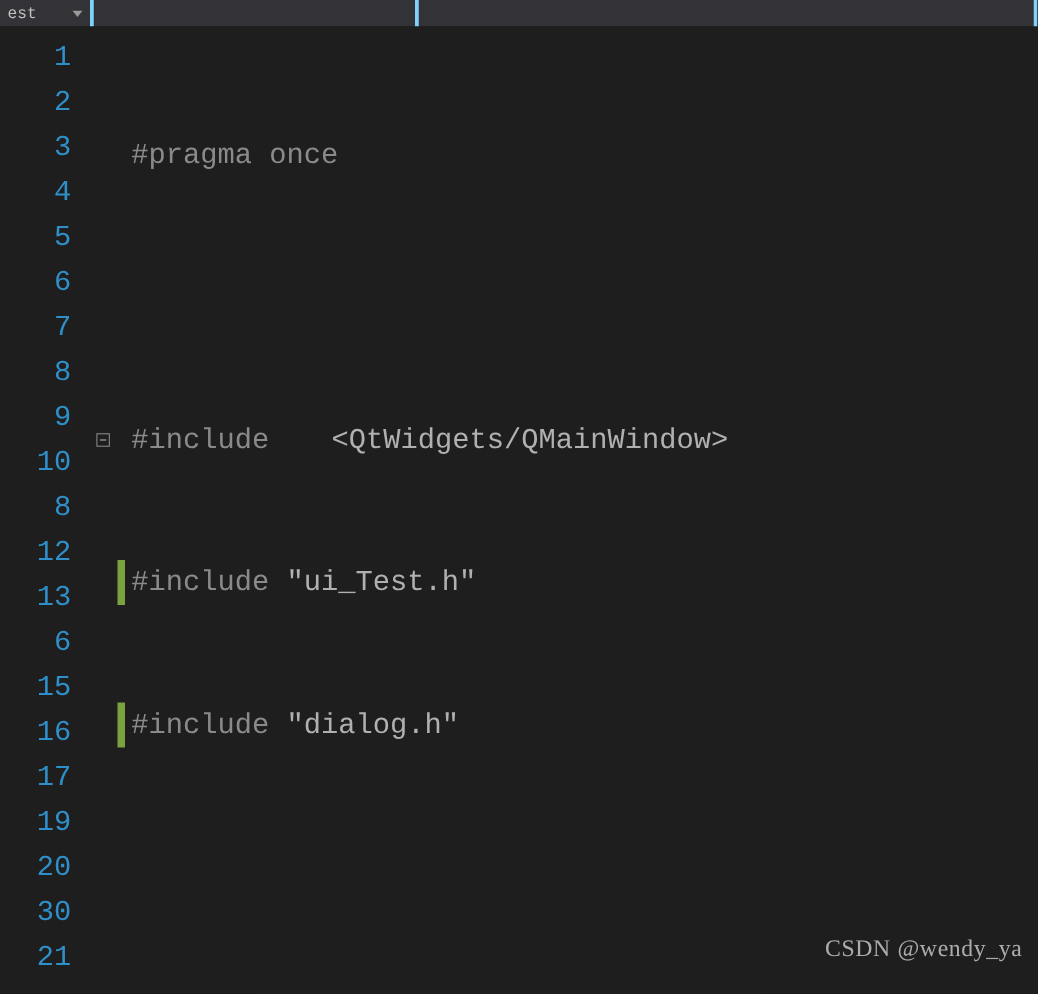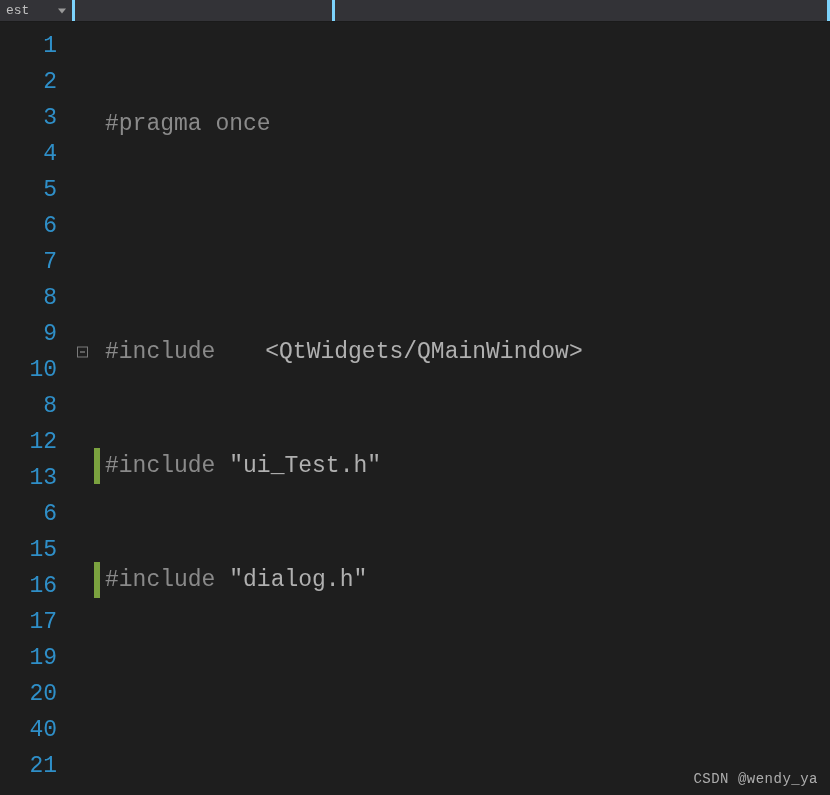--- a/index.html
+++ b/index.html
@@ -98,24 +98,24 @@
   .fold-box::before { left: 2px; right: 2px; top: 4px; height: 1px; }
   .code-text {
     padding-left: 30px;
   }
   .preproc { color: #8a8a8a; }
   .string  { color: #b0b0b0; }
   .angle   { color: #b0b0b0; margin-left: 36px; }
   .watermark {
     position: absolute;
     right: 12px;
-    bottom: 8px;
+    bottom: 24px;
     color: rgba(220,220,220,0.75);
-    font-size: 14px;
-    font-family: Liberation Mono, monospace;
+    font-size: 19px;
+    font-family: Liberation Serif, serif;
     letter-spacing: 0.5px;
   }
 </style>
 </head>
 <body>
 
 <div class="toolbar">
   <div class="toolbar-slot" style="width:75px">
     <span>est</span>
     <span class="dropdown-arrow"></span>
@@ -138,21 +138,21 @@
     <div class="ln">10</div>
     <div class="ln">8</div>
     <div class="ln">12</div>
     <div class="ln">13</div>
     <div class="ln">6</div>
     <div class="ln">15</div>
     <div class="ln">16</div>
     <div class="ln">17</div>
     <div class="ln">19</div>
     <div class="ln">20</div>
-    <div class="ln">40</div>
+    <div class="ln">30</div>
     <div class="ln">21</div>
   </div>
 
   <div class="code-area">
     
     <div class="code-line"><span class="code-text"><span class="preproc">#pragma</span><span class="preproc"> once</span></span></div>
     
     <div class="code-line"></div>
     
     <div class="code-line"><span class="fold-box"></span><span class="code-text"><span class="preproc">#include </span><span class="angle">&lt;QtWidgets/QMainWindow&gt;</span></span></div>

